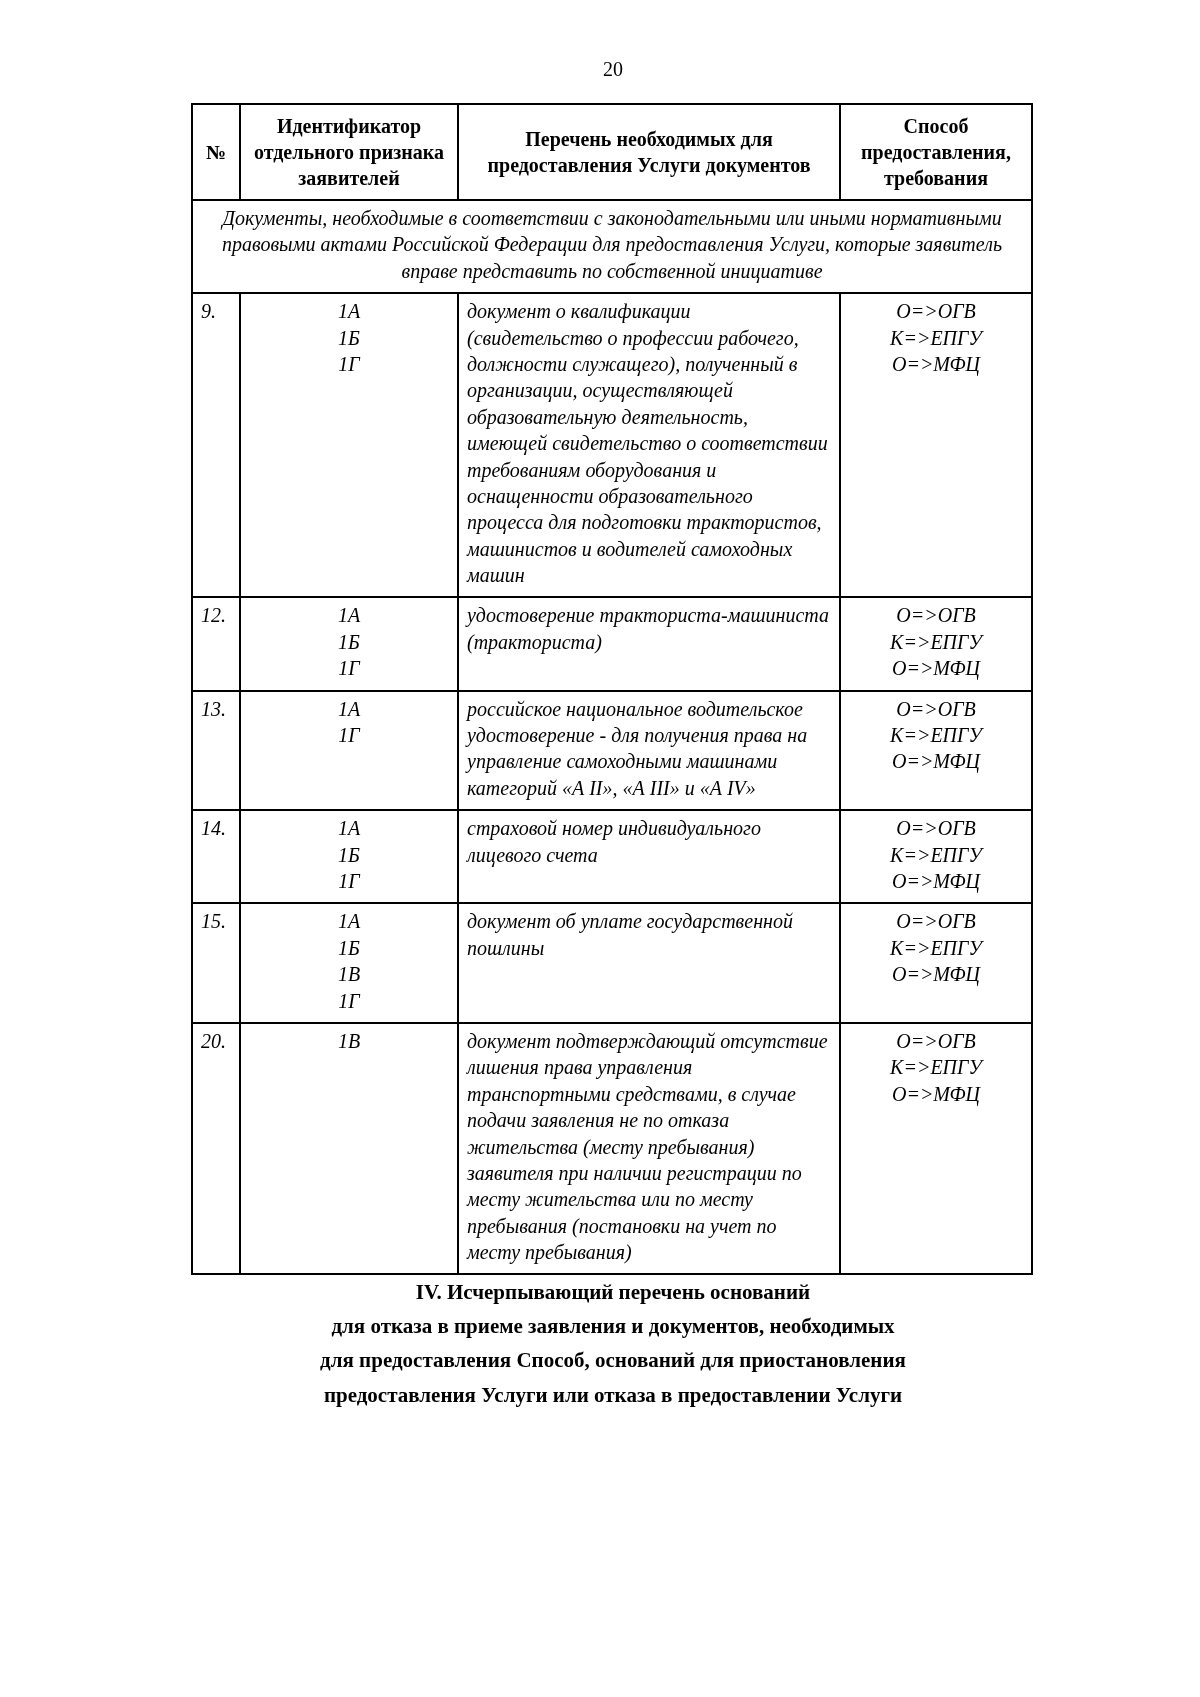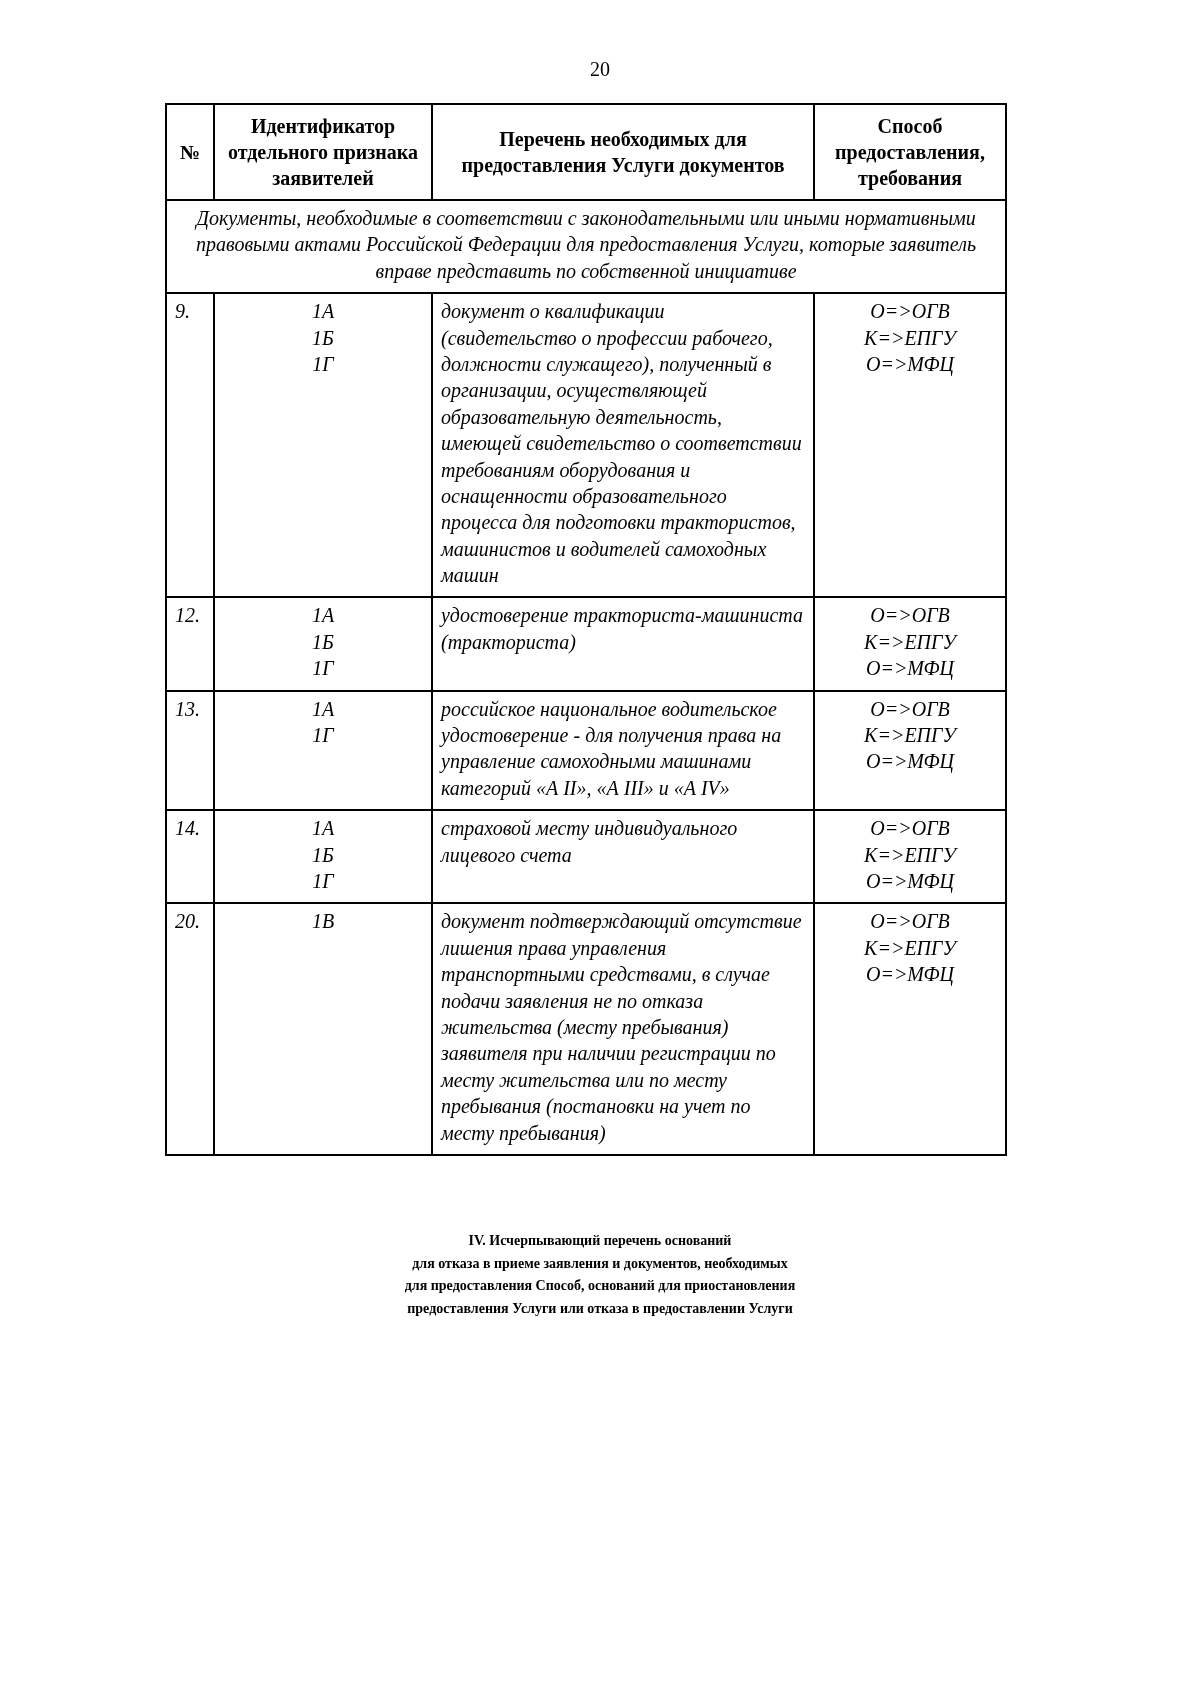--- a/index.html
+++ b/index.html
@@ -12,20 +12,21 @@
   body {
     width: 1200px;
     min-height: 1697px;
   }
   .page {
     position: relative;
     width: 1200px;
     min-height: 1697px;
     padding-top: 58px;
     box-sizing: border-box;
+    padding-left: 26px;
   }
   .page-number {
     text-align: center;
     font-size: 20px;
     margin-bottom: 22px;
   }
   table.doc-table {
     border-collapse: collapse;
     table-layout: fixed;
     margin-left: 165px;
@@ -68,24 +69,23 @@
   }
   td.cell-doc {
     padding-left: 12px;
     padding-right: 12px;
     padding-bottom: 14px;
   }
   td.cell-methods {
     text-align: center;
   }
   .heading {
-    margin-top: 74px;
     text-align: center;
     font-weight: bold;
-    font-size: 14px;
+    font-size: 21px;
     line-height: 1.62;
   }
 </style>
 </head>
 <body>
 
 <div class="page">
 
   <div class="page-number">20</div>
 
@@ -153,28 +153,43 @@
           </td>
       </tr>
 
       <tr>
         <td class="cell-num">14.</td>
         <td class="cell-ids">
             <div>1А</div>
             <div>1Б</div>
             <div>1Г</div>
           </td>
-        <td class="cell-doc">страховой месту индивидуального лицевого счета</td>
-        <td class="cell-methods">
-            <div>О=&gt;ОГВ</div>
-            <div>К=&gt;ЕПГУ</div>
-            <div>О=&gt;МФЦ</div>
-          </td>
-      </tr>
-
+        <td class="cell-doc">страховой номер индивидуального лицевого счета</td>
+        <td class="cell-methods">
+            <div>О=&gt;ОГВ</div>
+            <div>К=&gt;ЕПГУ</div>
+            <div>О=&gt;МФЦ</div>
+          </td>
+      </tr>
+
+      <tr>
+        <td class="cell-num">15.</td>
+        <td class="cell-ids">
+            <div>1А</div>
+            <div>1Б</div>
+            <div>1В</div>
+            <div>1Г</div>
+          </td>
+        <td class="cell-doc">документ об уплате государственной пошлины</td>
+        <td class="cell-methods">
+            <div>О=&gt;ОГВ</div>
+            <div>К=&gt;ЕПГУ</div>
+            <div>О=&gt;МФЦ</div>
+          </td>
+      </tr>
 
       <tr>
         <td class="cell-num">20.</td>
         <td class="cell-ids">
             <div>1В</div>
           </td>
         <td class="cell-doc">документ подтверждающий отсутствие лишения права управления транспортными средствами, в случае подачи заявления не по отказа жительства (месту пребывания) заявителя при наличии регистрации по месту жительства или по месту пребывания (постановки на учет по месту пребывания)</td>
         <td class="cell-methods">
             <div>О=&gt;ОГВ</div>
             <div>К=&gt;ЕПГУ</div>

